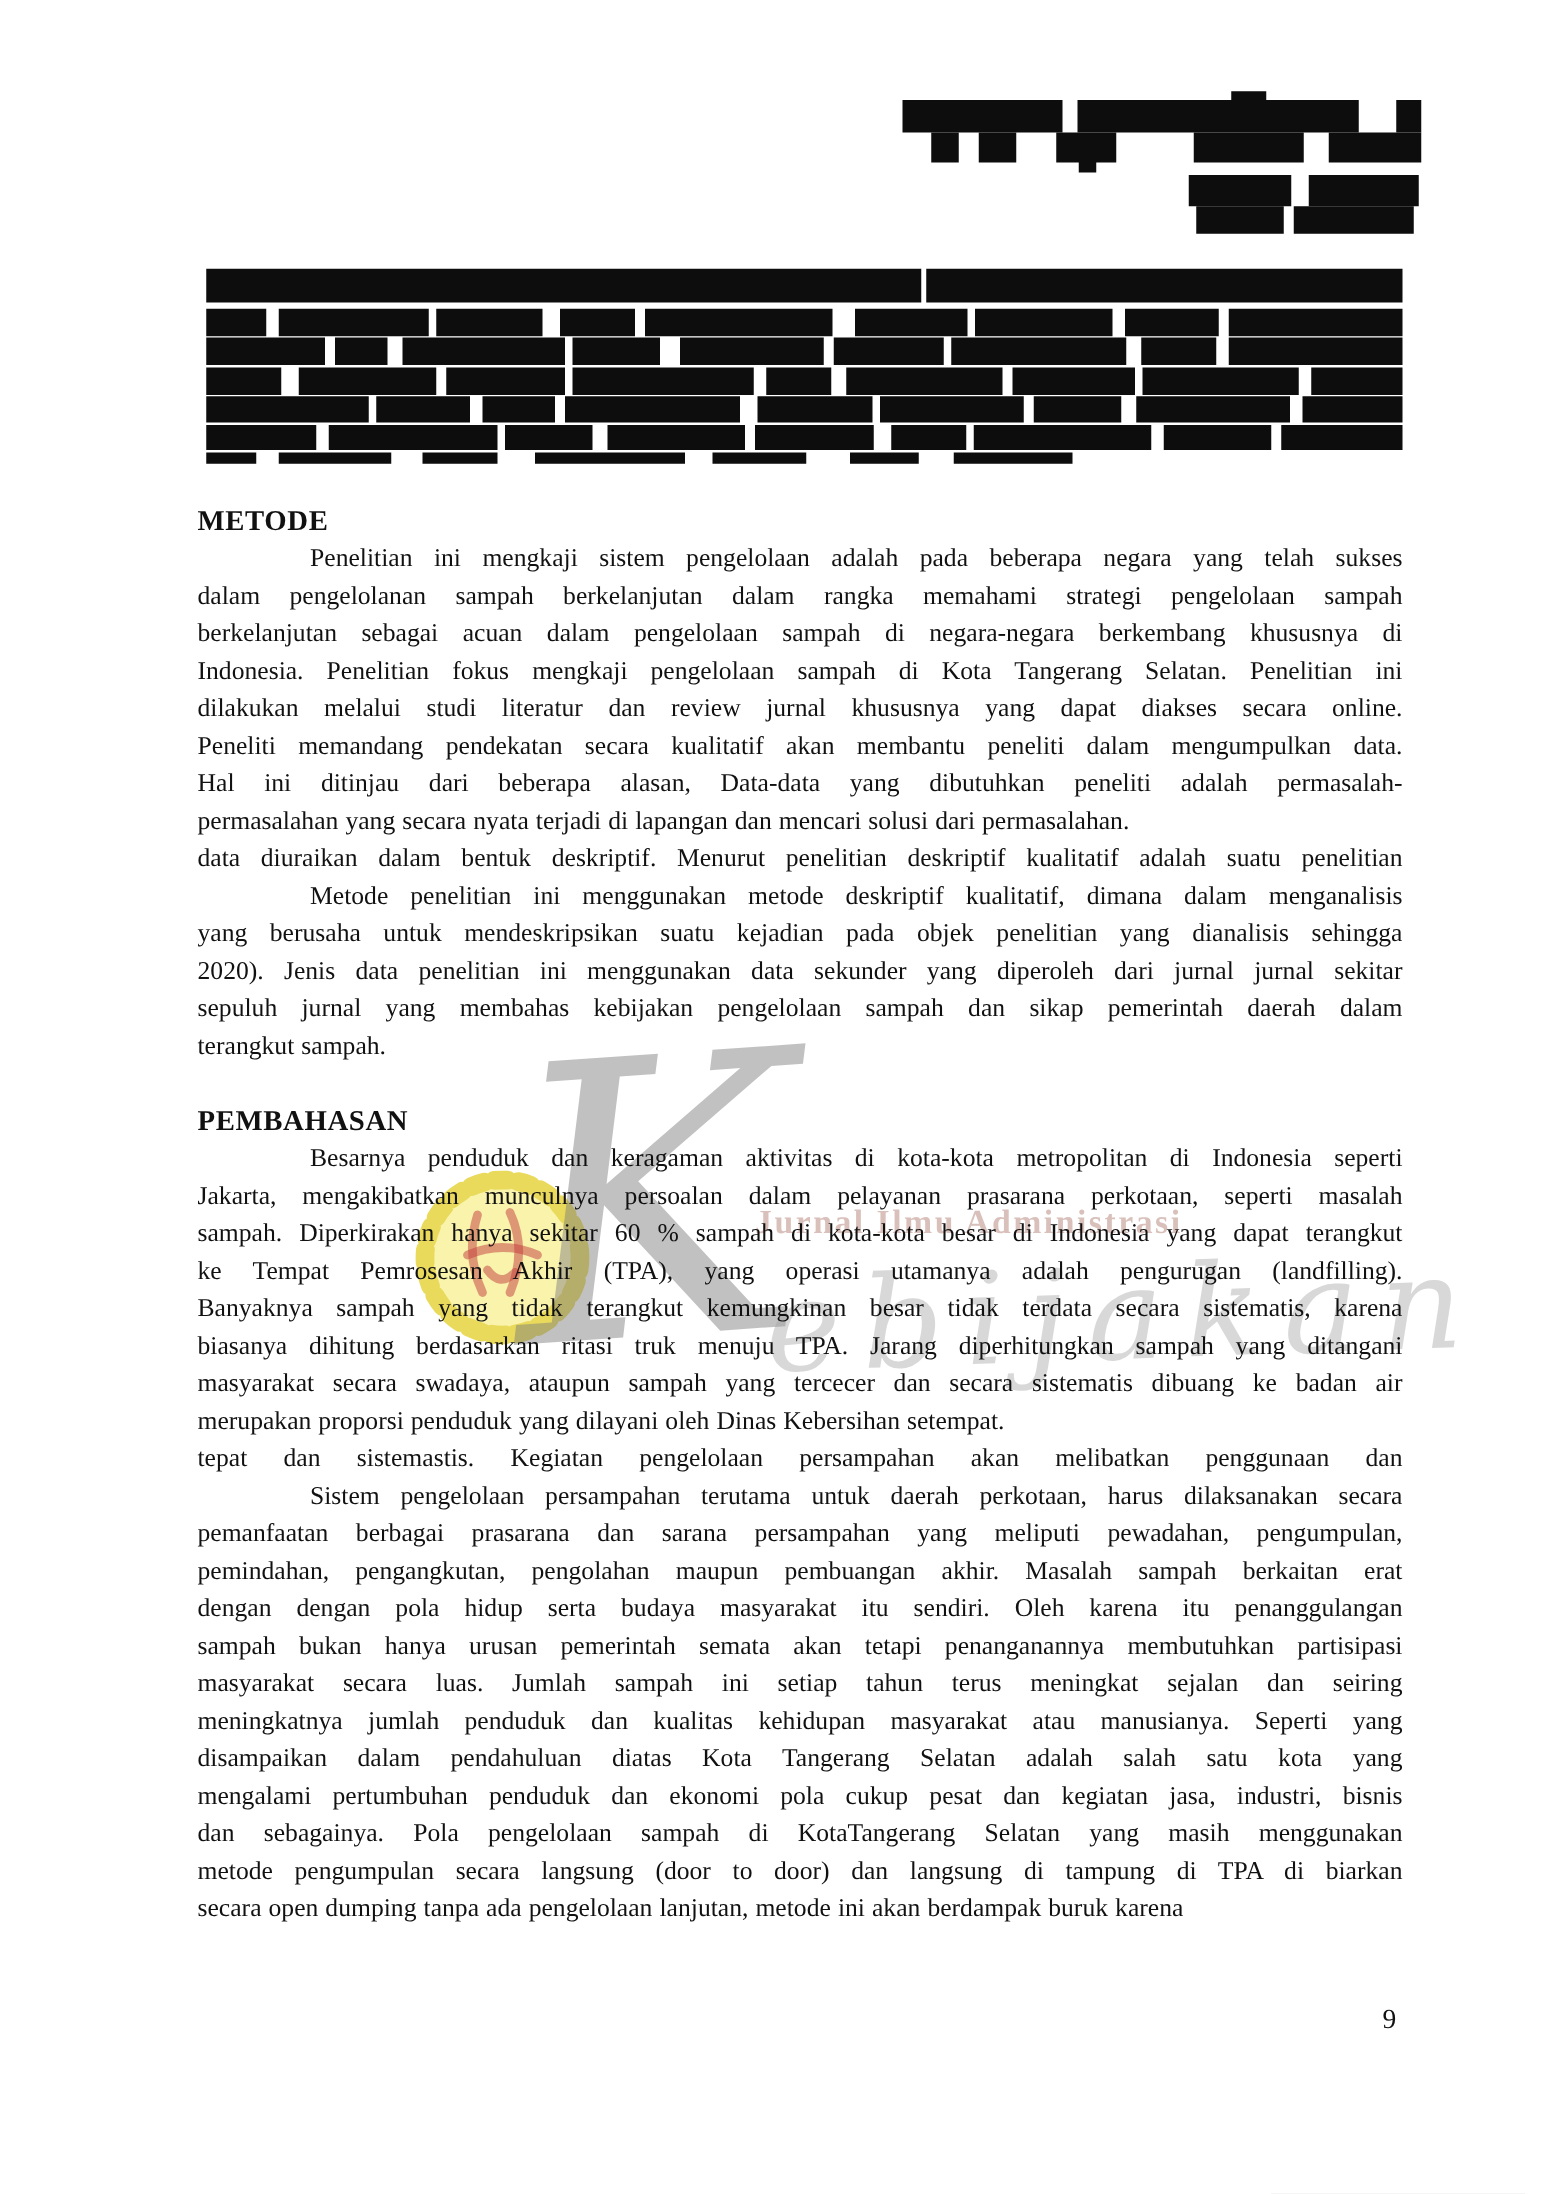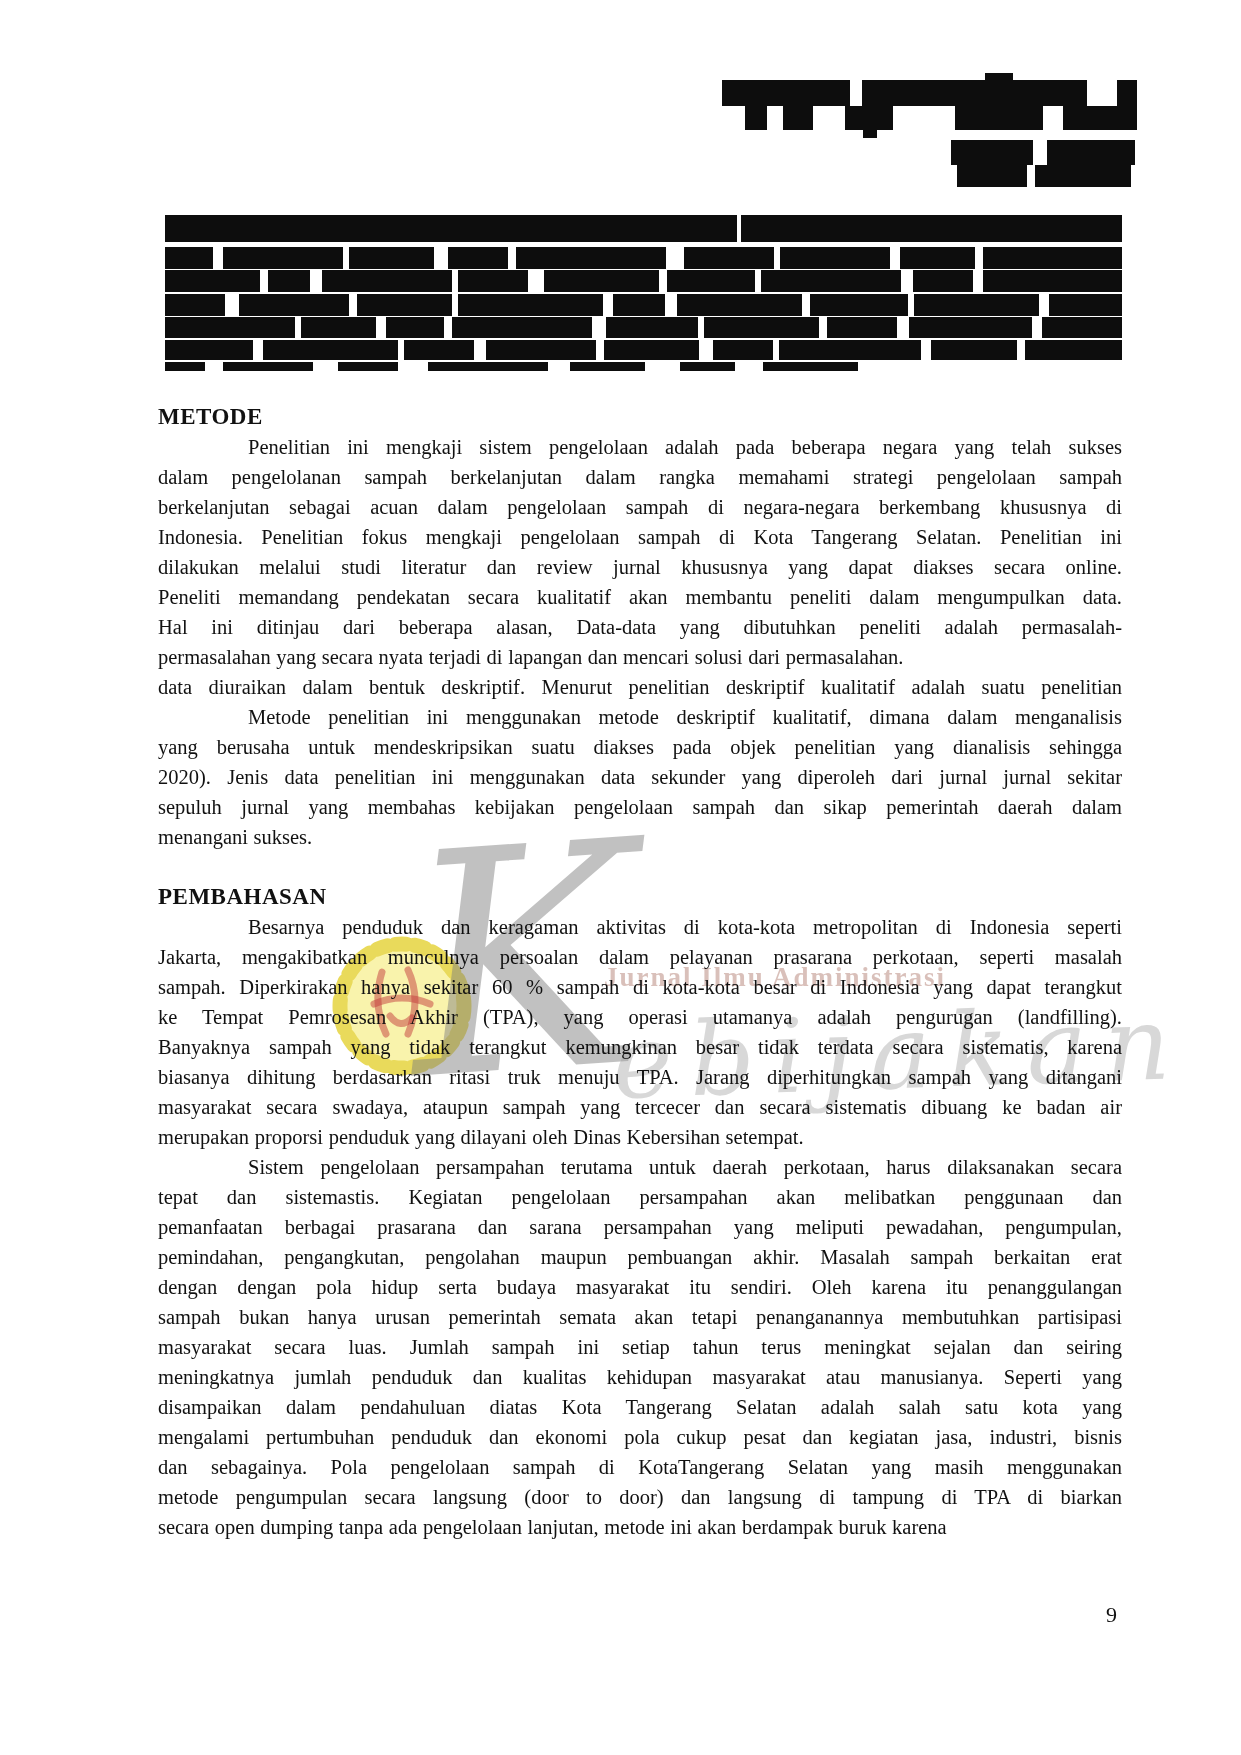--- a/index.html
+++ b/index.html
@@ -178,39 +178,39 @@
         <div class="line">berkelanjutan sebagai acuan dalam pengelolaan sampah di negara-negara berkembang khususnya di</div>
         <div class="line">Indonesia. Penelitian fokus mengkaji pengelolaan sampah di Kota Tangerang Selatan. Penelitian ini</div>
         <div class="line">dilakukan melalui studi literatur dan review jurnal khususnya yang dapat diakses secara online.</div>
         <div class="line">Peneliti memandang pendekatan secara kualitatif akan membantu peneliti dalam mengumpulkan data.</div>
         <div class="line">Hal ini ditinjau dari beberapa alasan, Data-data yang dibutuhkan peneliti adalah permasalah-</div>
         <div class="line last">permasalahan yang secara nyata terjadi di lapangan dan mencari solusi dari permasalahan.</div>
       </div>
       <div class="para">
         <div class="line">data diuraikan dalam bentuk deskriptif. Menurut penelitian deskriptif kualitatif adalah suatu penelitian</div>
         <div class="line first">Metode penelitian ini menggunakan metode deskriptif kualitatif, dimana dalam menganalisis</div>
-        <div class="line">yang berusaha untuk mendeskripsikan suatu diakses pada objek penelitian yang dianalisis sehingga</div>
+        <div class="line">yang berusaha untuk mendeskripsikan suatu kejadian pada objek penelitian yang dianalisis sehingga</div>
         <div class="line">2020). Jenis data penelitian ini menggunakan data sekunder yang diperoleh dari jurnal jurnal sekitar</div>
         <div class="line">sepuluh jurnal yang membahas kebijakan pengelolaan sampah dan sikap pemerintah daerah dalam</div>
-        <div class="line last">menangani sukses.</div>
+        <div class="line last">terangkut sampah.</div>
       </div>
       <div class="heading">PEMBAHASAN</div>
       <div class="para">
         <div class="line first">Besarnya penduduk dan keragaman aktivitas di kota-kota metropolitan di Indonesia seperti</div>
         <div class="line">Jakarta, mengakibatkan munculnya persoalan dalam pelayanan prasarana perkotaan, seperti masalah</div>
         <div class="line">sampah. Diperkirakan hanya sekitar 60 % sampah di kota-kota besar di Indonesia yang dapat terangkut</div>
         <div class="line">ke Tempat Pemrosesan Akhir (TPA), yang operasi utamanya adalah pengurugan (landfilling).</div>
         <div class="line">Banyaknya sampah yang tidak terangkut kemungkinan besar tidak terdata secara sistematis, karena</div>
         <div class="line">biasanya dihitung berdasarkan ritasi truk menuju TPA. Jarang diperhitungkan sampah yang ditangani</div>
         <div class="line">masyarakat secara swadaya, ataupun sampah yang tercecer dan secara sistematis dibuang ke badan air</div>
         <div class="line last">merupakan proporsi penduduk yang dilayani oleh Dinas Kebersihan setempat.</div>
       </div>
       <div class="para">
+        <div class="line">tepat dan sistemastis. Kegiatan pengelolaan persampahan akan melibatkan penggunaan dan</div>
         <div class="line first">Sistem pengelolaan persampahan terutama untuk daerah perkotaan, harus dilaksanakan secara</div>
-        <div class="line">tepat dan sistemastis. Kegiatan pengelolaan persampahan akan melibatkan penggunaan dan</div>
         <div class="line">pemanfaatan berbagai prasarana dan sarana persampahan yang meliputi pewadahan, pengumpulan,</div>
         <div class="line">pemindahan, pengangkutan, pengolahan maupun pembuangan akhir. Masalah sampah berkaitan erat</div>
         <div class="line">dengan dengan pola hidup serta budaya masyarakat itu sendiri. Oleh karena itu penanggulangan</div>
         <div class="line">sampah bukan hanya urusan pemerintah semata akan tetapi penanganannya membutuhkan partisipasi</div>
         <div class="line">masyarakat secara luas. Jumlah sampah ini setiap tahun terus meningkat sejalan dan seiring</div>
         <div class="line">meningkatnya jumlah penduduk dan kualitas kehidupan masyarakat atau manusianya. Seperti yang</div>
         <div class="line">disampaikan dalam pendahuluan diatas Kota Tangerang Selatan adalah salah satu kota yang</div>
         <div class="line">mengalami pertumbuhan penduduk dan ekonomi pola cukup pesat dan kegiatan jasa, industri, bisnis</div>
         <div class="line">dan sebagainya. Pola pengelolaan sampah di KotaTangerang Selatan yang masih menggunakan</div>
         <div class="line">metode pengumpulan secara langsung (door to door) dan langsung di tampung di TPA di biarkan</div>

